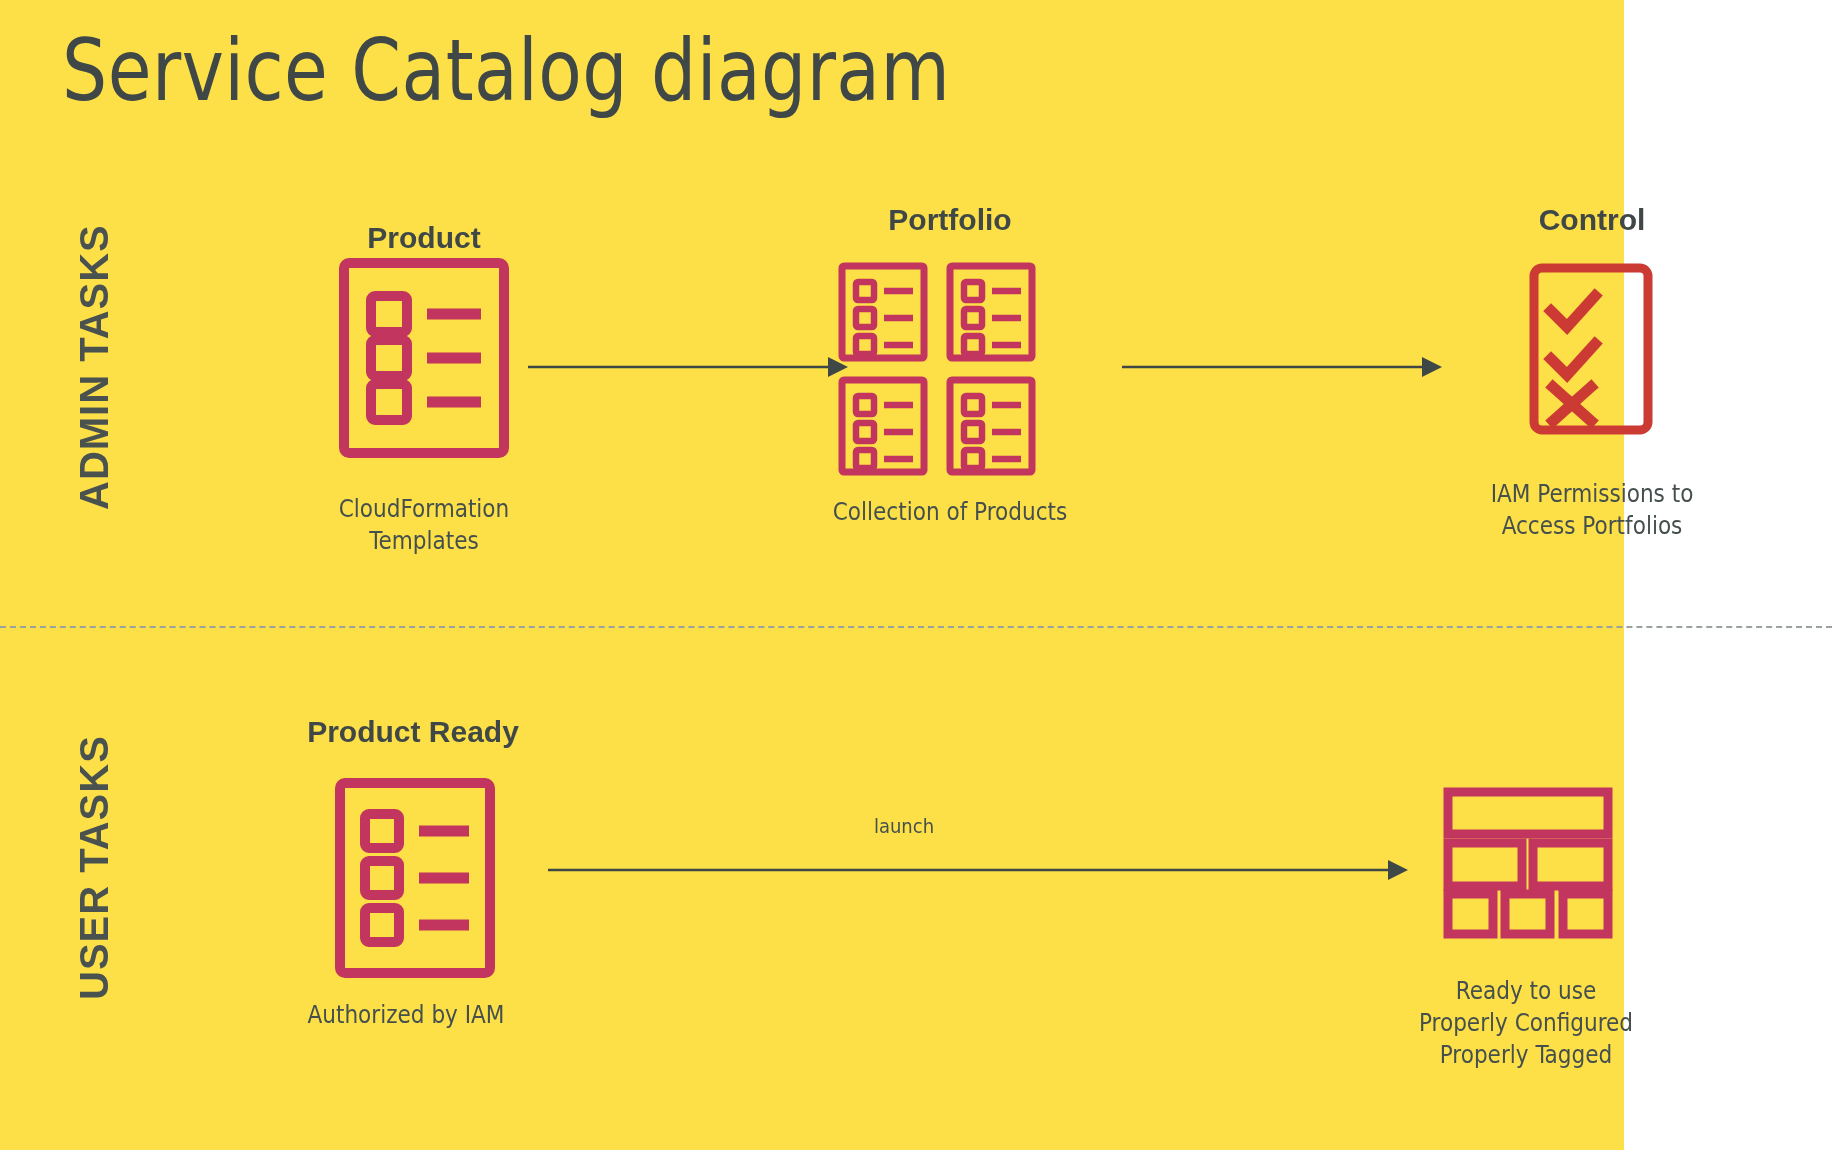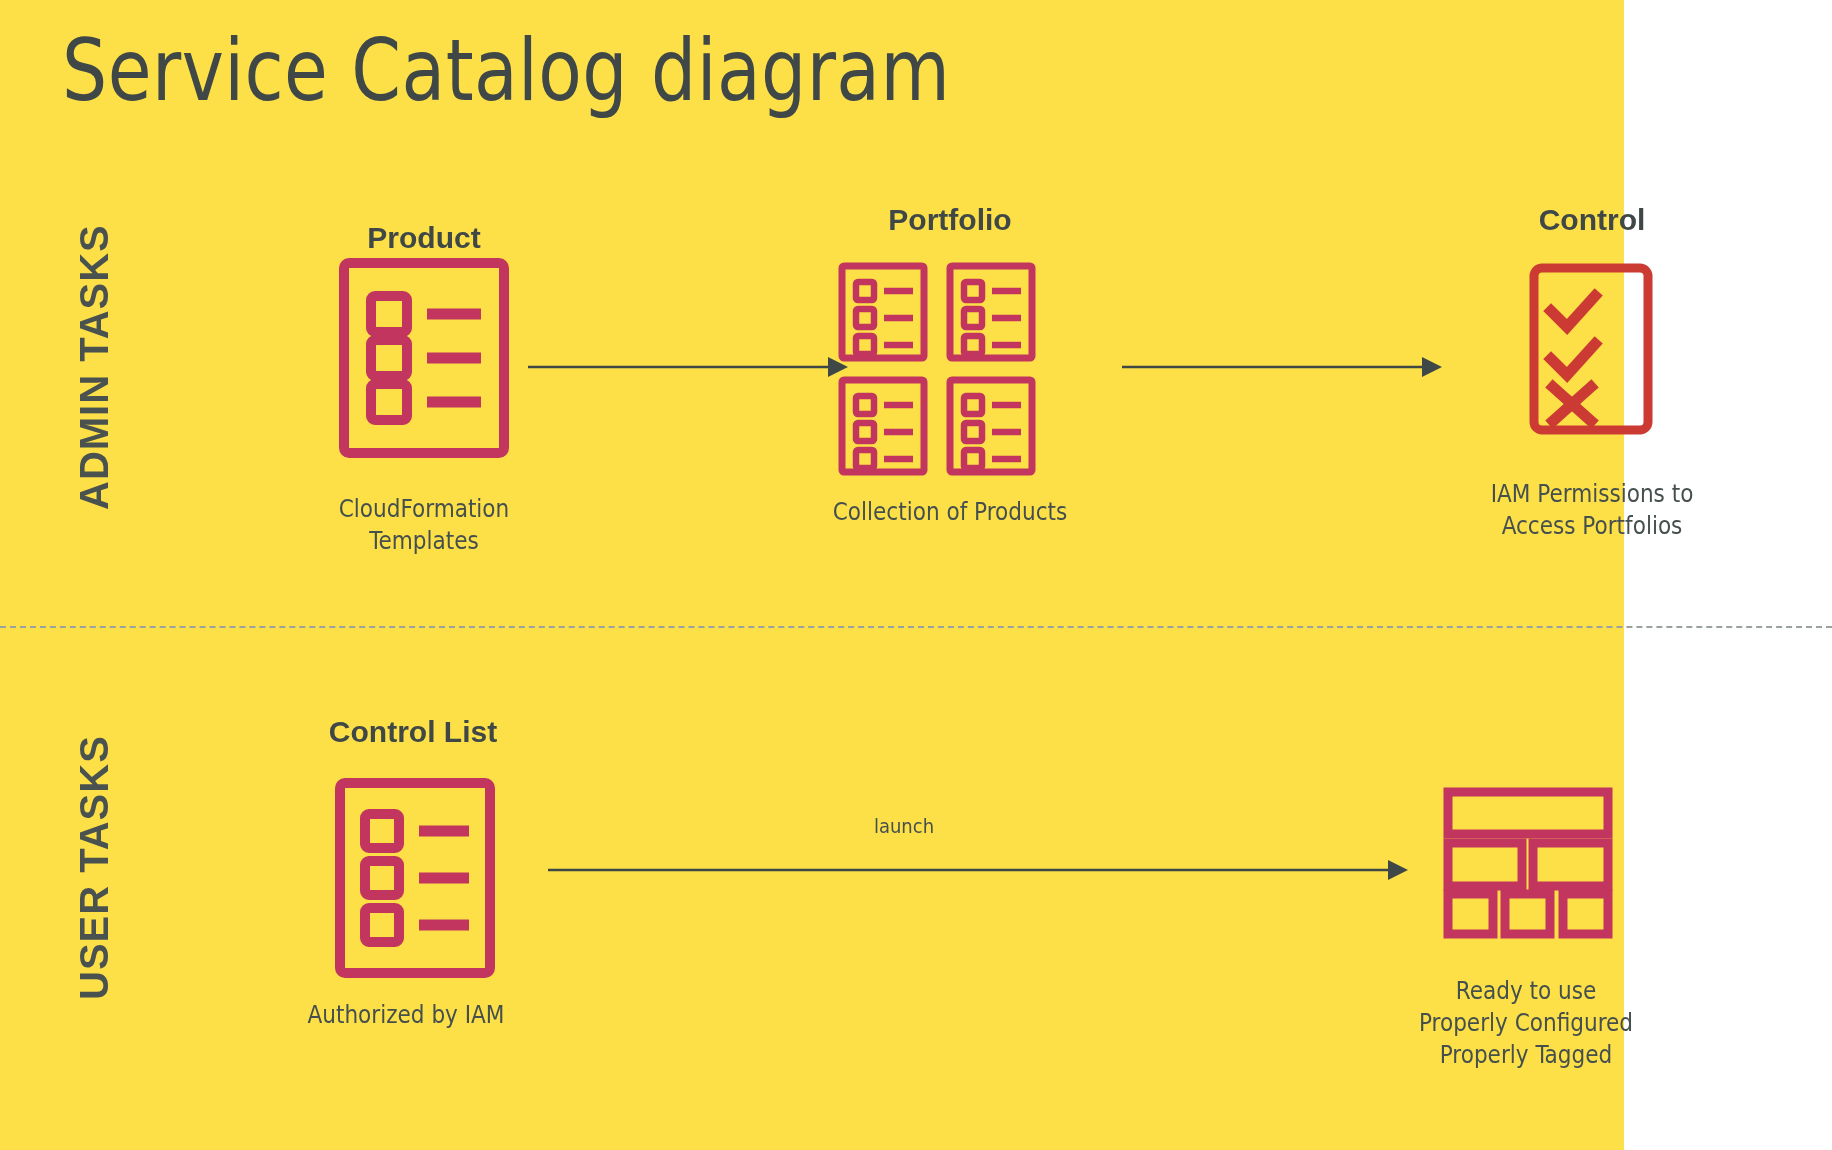--- a/index.html
+++ b/index.html
@@ -202,21 +202,21 @@
       <polyline points="22,48 38,64 66,33" fill="none" stroke="#CC3B33" stroke-width="11" stroke-linecap="square" stroke-linejoin="miter"></polyline>
       <polyline points="22,96 38,112 66,81" fill="none" stroke="#CC3B33" stroke-width="11" stroke-linecap="square" stroke-linejoin="miter"></polyline>
       <line x1="24" y1="124" x2="62" y2="158" stroke="#CC3B33" stroke-width="11" stroke-linecap="square"></line>
       <line x1="62" y1="124" x2="24" y2="158" stroke="#CC3B33" stroke-width="11" stroke-linecap="square"></line>
     </svg>
   </div>
 
   <div class="node-caption" style="left:1592px; top:479px; width:560px;">IAM Permissions to
 Access Portfolios</div>
 
-  <div class="node-title" style="left:413px; top:715px;">Control List</div>
+  <div class="node-title" style="left:413px; top:715px;">Product Ready</div>
 
   <div class="icon-wrap" style="left:335px; top:778px;">
     <svg width="160" height="200" viewBox="0 0 160 200">
       <rect x="5" y="5" width="150" height="190" rx="5" ry="5" fill="none" stroke="#C2355F" stroke-width="10"></rect>
       <rect x="30" y="36" width="34" height="34" rx="4" ry="4" fill="none" stroke="#C2355F" stroke-width="10"></rect>
       <line x1="84" y1="53" x2="134" y2="53" stroke="#C2355F" stroke-width="11"></line>
       <rect x="30" y="83" width="34" height="34" rx="4" ry="4" fill="none" stroke="#C2355F" stroke-width="10"></rect>
       <line x1="84" y1="100" x2="134" y2="100" stroke="#C2355F" stroke-width="11"></line>
       <rect x="30" y="130" width="34" height="34" rx="4" ry="4" fill="none" stroke="#C2355F" stroke-width="10"></rect>
       <line x1="84" y1="147" x2="134" y2="147" stroke="#C2355F" stroke-width="11"></line>

